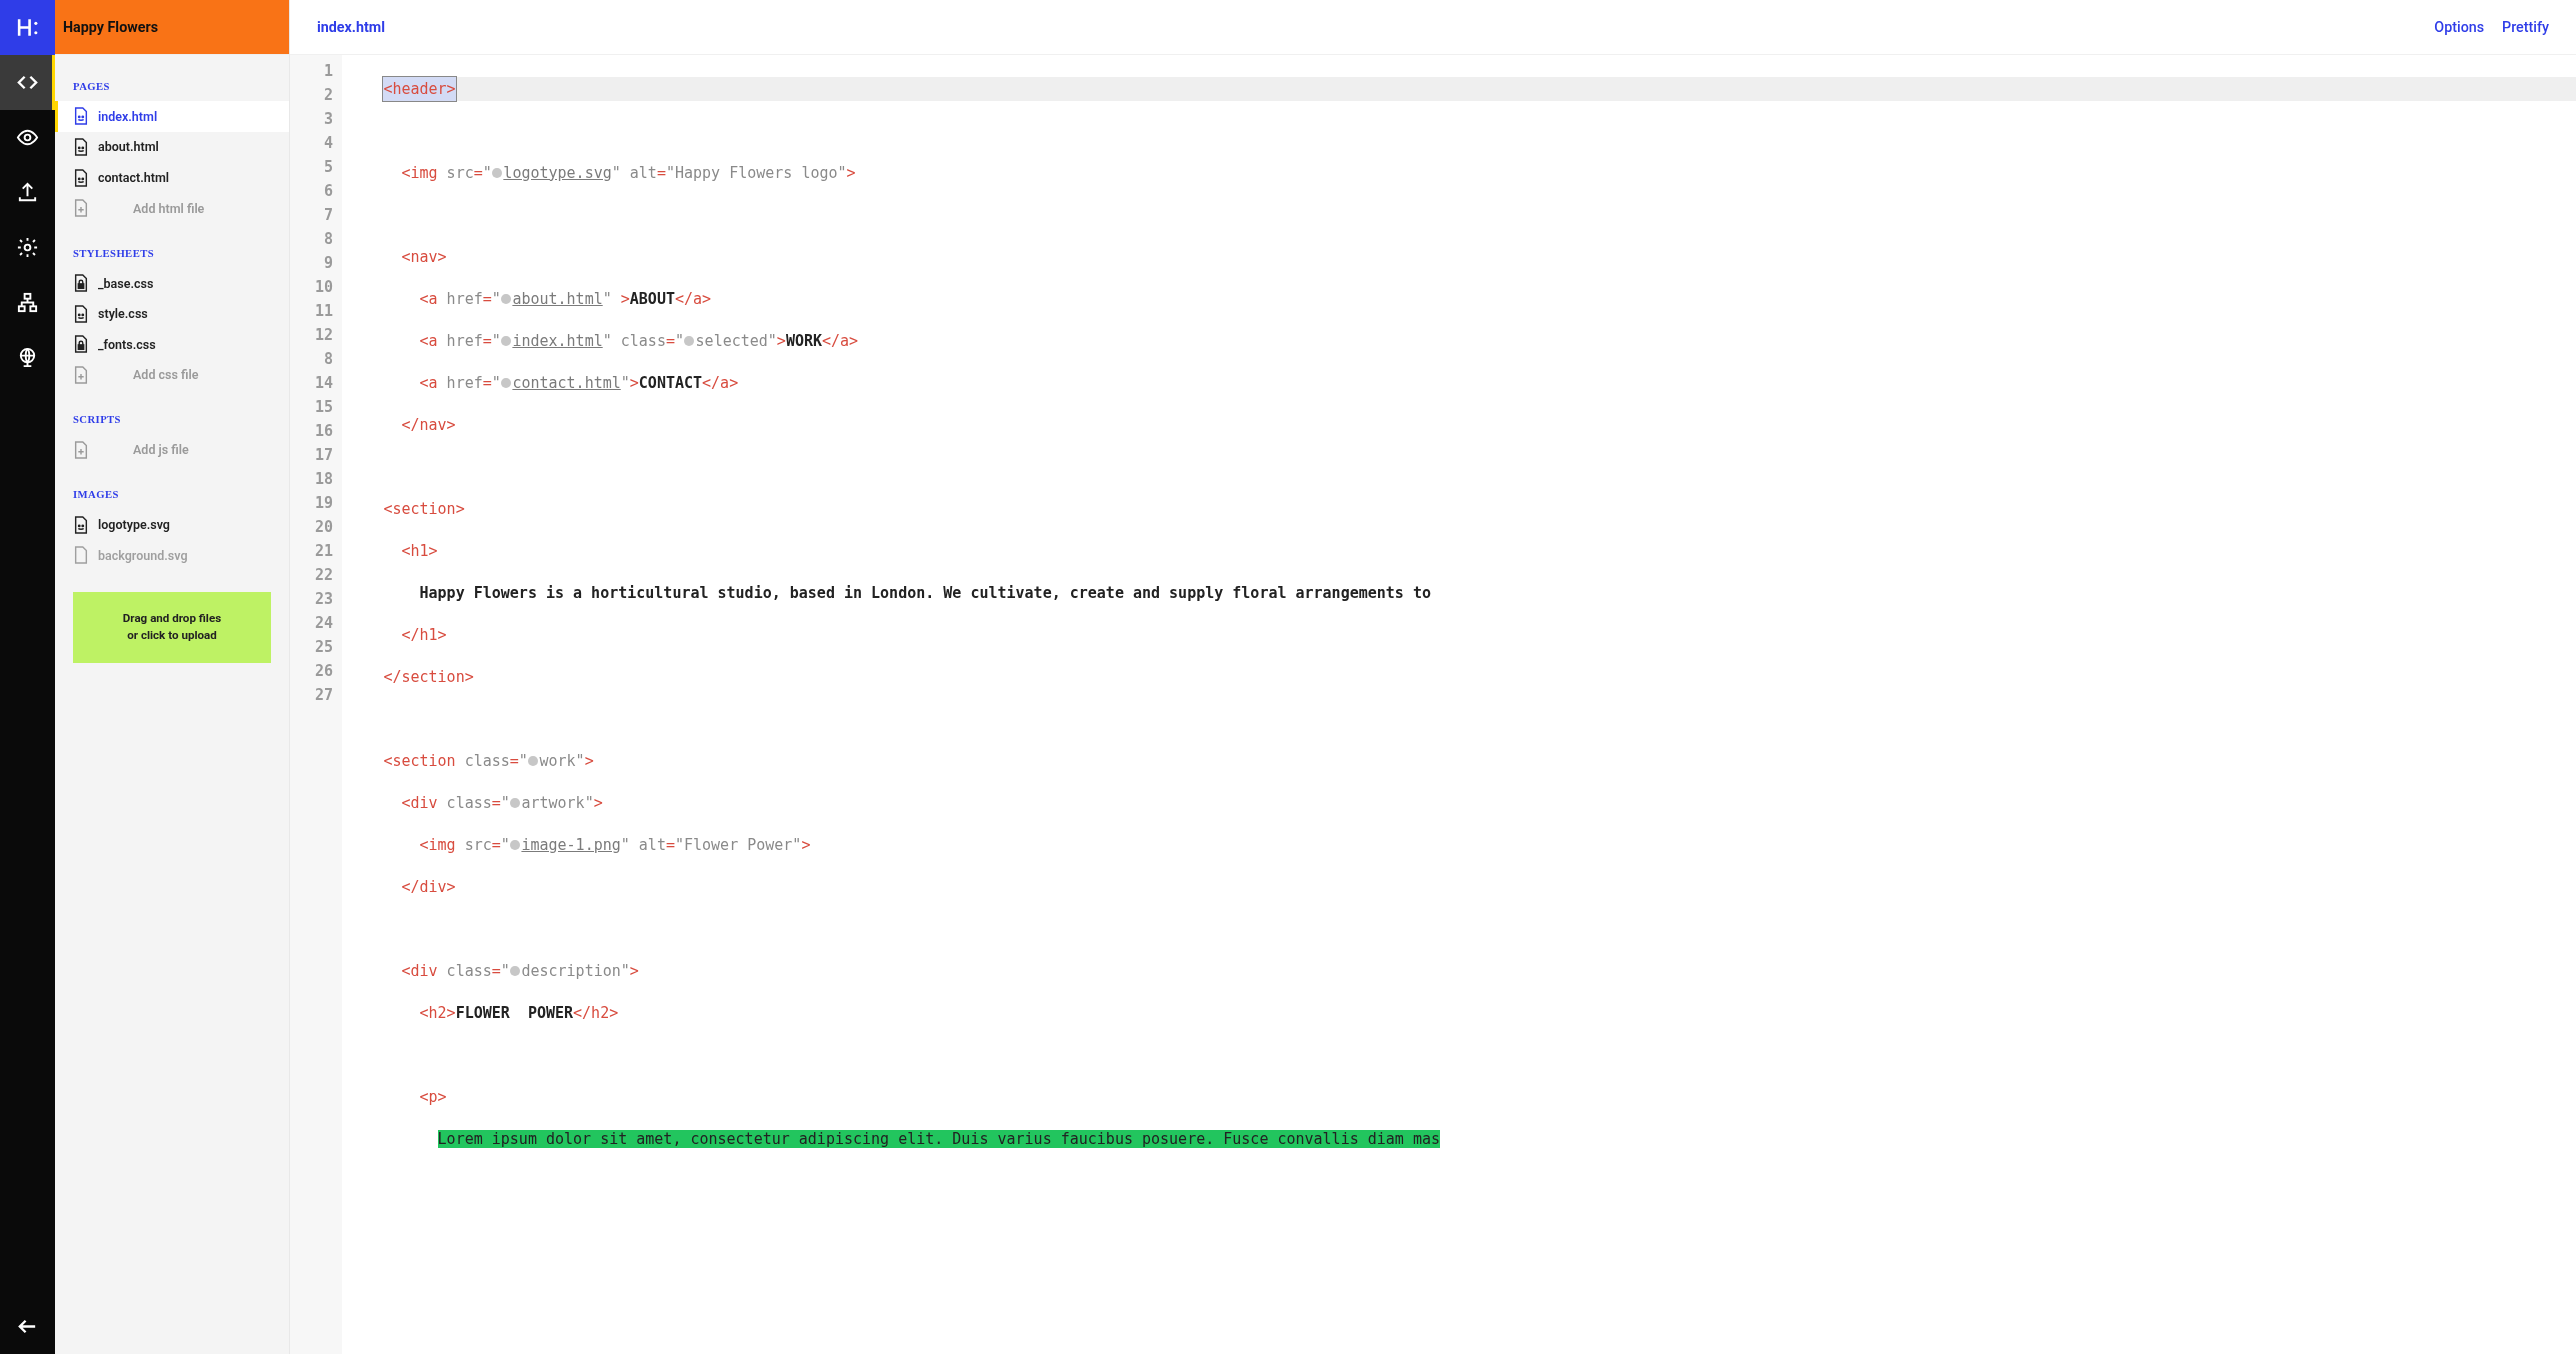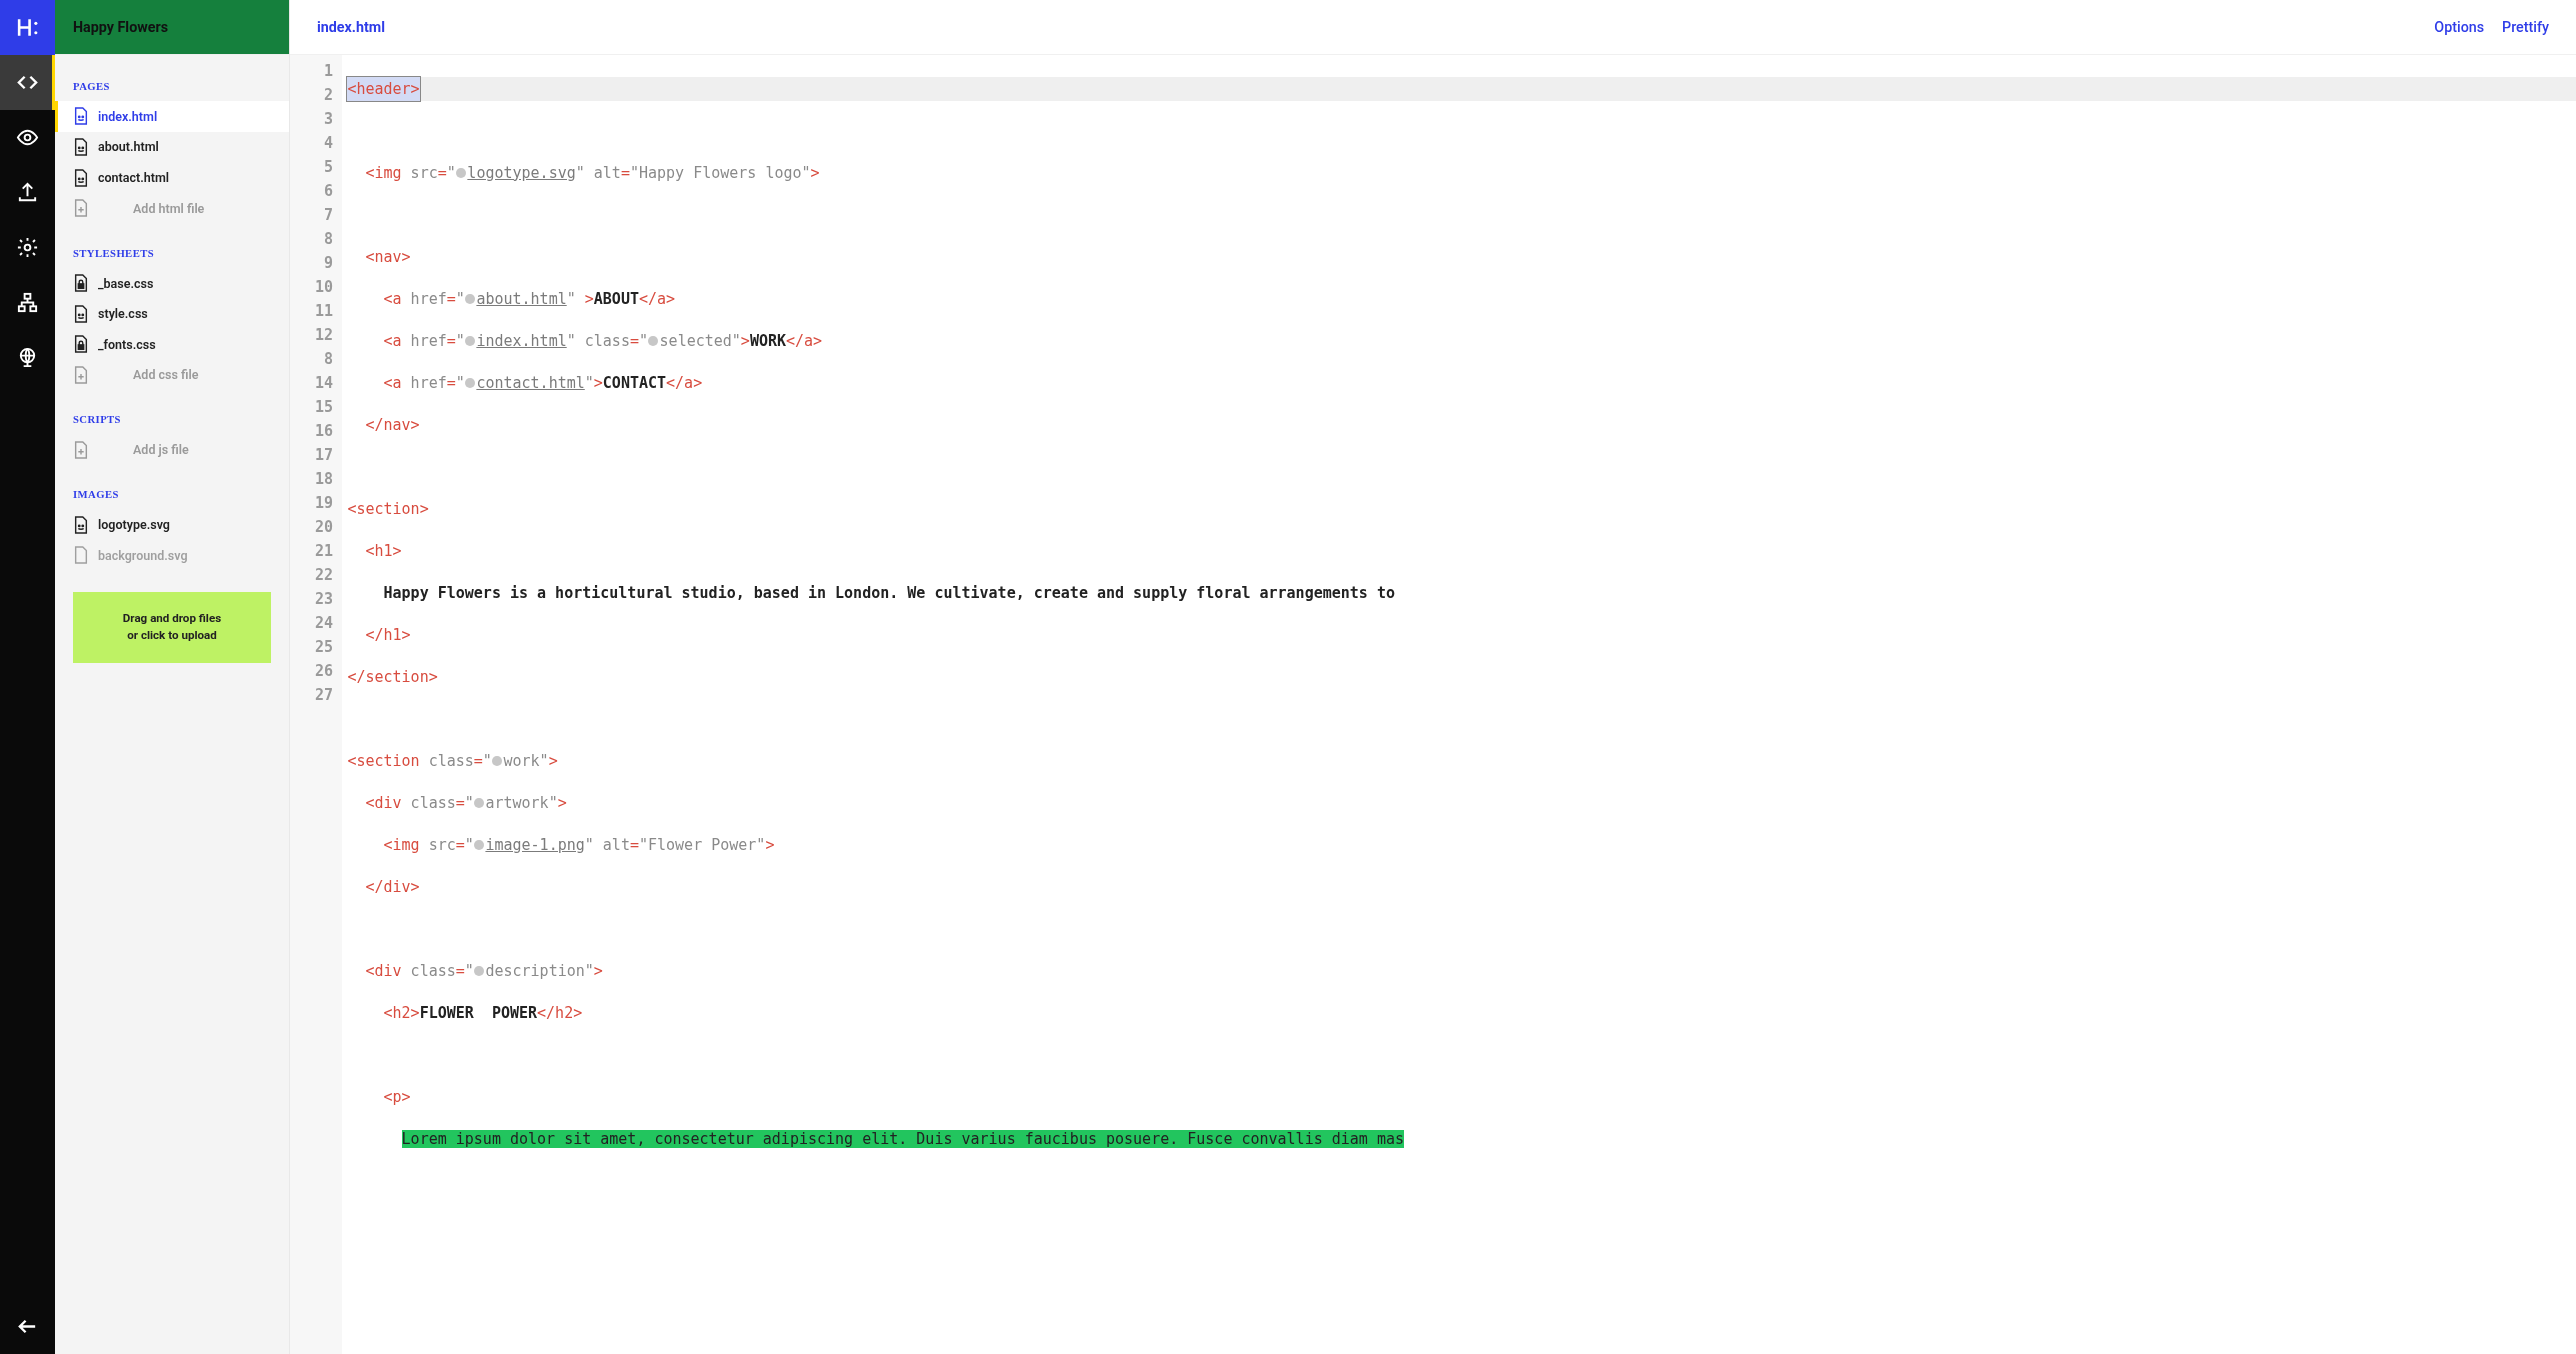--- a/index.html
+++ b/index.html
@@ -9,21 +9,21 @@
 
 .rail { width: 55px; background: #0a0a0a; display: flex; flex-direction: column; align-items: center; }
 .rail .logo { width: 55px; height: 55px; background: #2f3de8; display: flex; align-items: center; justify-content: center; color: #fff; }
 .rail .rail-item { width: 55px; height: 55px; display: flex; align-items: center; justify-content: center; color: #fff; cursor: pointer; }
 .rail .rail-item.active { background: #3a3a3a; position: relative; }
 .rail .rail-item.active::after { content: ""; position: absolute; right: 0; top: 0; width: 2.7px; height: 100%; background: #ffd600; }
 .rail .spacer { flex: 1; }
 
 
 .sidebar { width: 235px; background: #f4f4f4; display: flex; flex-direction: column; border-right: 0.9px solid #e8e8e8; }
-.sidebar-header { height: 55px; display: flex; align-items: center; padding: 0 18px; font-weight: 700; font-size: 14.3px; color: #111; background: #15803d; border-bottom: 0.9px solid #eee; }
+.sidebar-header { height: 55px; display: flex; align-items: center; padding: 0 8px; font-weight: 700; font-size: 14.3px; color: #111; background: #f97316; border-bottom: 0.9px solid #eee; }
 .sidebar-body { flex: 1; overflow-y: auto; padding: 21.5px 0 0 0; position: relative; }
 .sidebar-body::-webkit-scrollbar { width: 9px; }
 .sidebar-body::-webkit-scrollbar-thumb { background: #c9c9c9; border-radius: 4.5px; }
 .section-title { font-size: 10.7px; font-weight: 700; letter-spacing: 0.4px; color: #2f3de8; padding: 3.6px 18px 9px 18px; font-family: Liberation Serif, serif; }
 .file-item { display: flex; align-items: center; gap: 9px; padding: 6.3px 18px; font-size: 12.5px; font-weight: 600; color: #222; cursor: pointer; }
 .file-item.active { background: #fff; color: #2f3de8; position: relative; }
 .file-item.active::before { content: ""; position: absolute; left: 0; top: 0; width: 2.7px; height: 100%; background: #ffd600; }
 .file-item.add { color: #9a9a9a; font-weight: 600; gap: 44px; }
 .file-icon { width: 16px; height: 18px; flex-shrink: 0; }
 .section-gap { height: 19.7px; }
@@ -32,21 +32,21 @@
 
 .main { flex: 1; display: flex; flex-direction: column; background: #fff; min-width: 0; }
 .main-header { height: 55px; display: flex; align-items: center; padding: 0 27px; border-bottom: 0.9px solid #f0f0f0; }
 .main-header .file-title { color: #2f3de8; font-weight: 700; font-size: 14.3px; }
 .main-header .header-spacer { flex: 1; }
 .main-header .header-link { color: #2f3de8; font-weight: 500; font-size: 14.3px; margin-left: 18px; cursor: pointer; }
 
 .editor { flex: 1; display: flex; font-family: "SF Mono", Monaco, Consolas, monospace; font-size: 15px; overflow: hidden; }
 .gutter { background: #f7f7f7; color: #9a9a9a; text-align: right; padding: 3.6px 9px 3.6px 0; user-select: none; font-weight: 600; min-width: 52px; }
 .gutter .ln { height: 24px; line-height: 24px; }
-.code { flex: 1; padding: 3.6px 0 3.6px 5.4px; overflow: hidden; white-space: pre; color: #222; }
+.code { flex: 1; padding: 3.6px 0 3.6px 5.4px; overflow: hidden; white-space: pre; color: #222; margin-left: 36px; }
 .code .cl { height: 24px; line-height: 24px; }
 .code .cl.active-line { background: rgba(210,210,210,0.35); }
 .sel-box { display:inline-block; background: rgba(170,190,255,0.4); outline:0.9px solid #888; }
 .tag { color: #d84c3f; }
 .attr { color: #8a8a8a; }
 .str { color: #8a8a8a; }
 .linkstr { color: #7b7b7b; text-decoration: underline; }
 .dot { display:inline-block; width:9.8px; height:9.8px; border-radius:50%; background:#c7c7c7; vertical-align: middle; margin-right:1.8px; }
 .txt { color: #222; font-weight: 600; }
 .sel-row { background: #22c55e; display:inline; }

